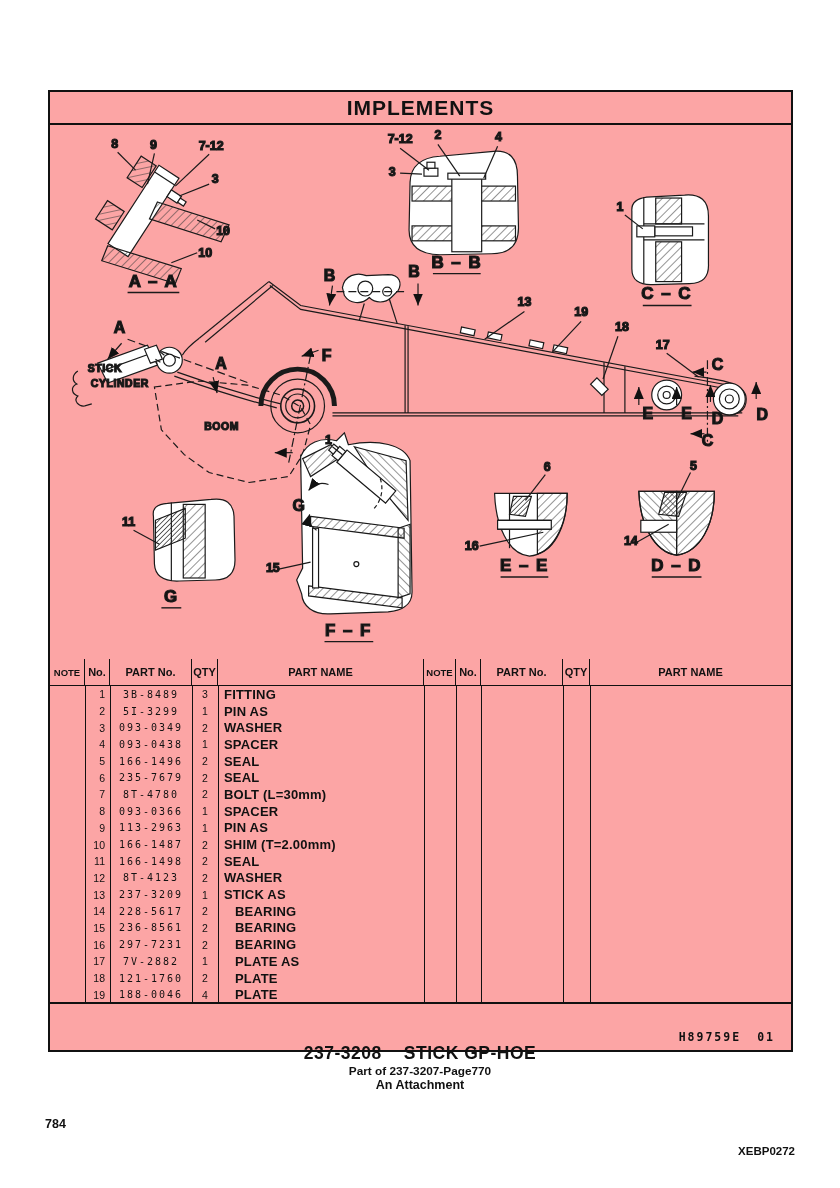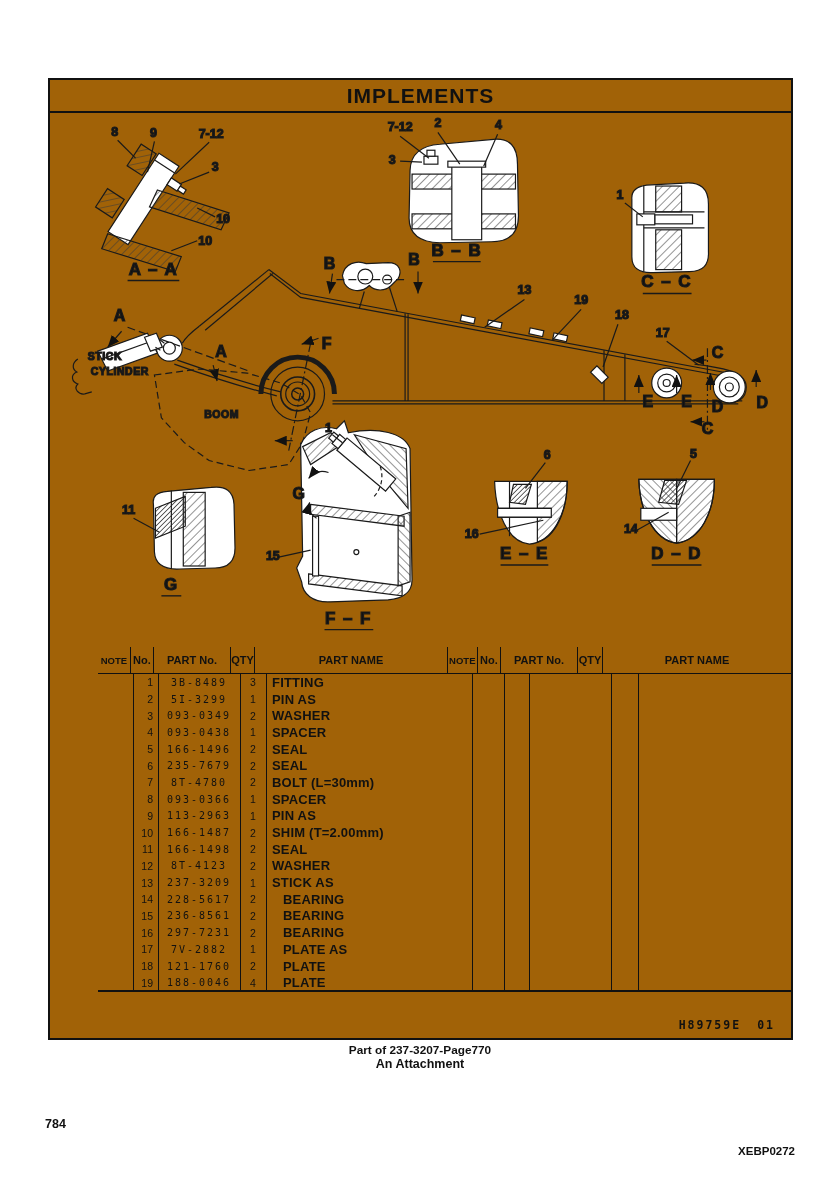--- a/index.html
+++ b/index.html
@@ -1,30 +1,30 @@
 <!DOCTYPE html>
 <html><head>
 <meta charset="utf-8">
 <style>
   html,body{margin:0;padding:0;background:#fff;}
   .page{position:relative;width:840px;height:1188px;background:#fff;overflow:hidden;
         font-family:"Liberation Sans",sans-serif;color:#111;}
-  .sheet{position:absolute;left:48px;top:78px;width:745px;height:962px;
-         border:2px solid #111;box-sizing:border-box;background:#a16207;}
+  .sheet{position:absolute;left:48px;top:90px;width:745px;height:962px;
+         border:2px solid #111;box-sizing:border-box;background:#fca5a5;}
   .title-bar{height:31px;border-bottom:2px solid #111;display:flex;align-items:center;justify-content:center;}
   .title-bar span{font-size:21px;font-weight:bold;letter-spacing:1px;}
   .diagram-area{position:relative;width:741px;height:534px;}
   svg{display:block;}
   svg text{font-family:"Liberation Sans",sans-serif;fill:#111;}
   .co{font-size:12.5px;font-weight:600;text-anchor:middle;}
   .sl{font-size:16px;font-weight:600;text-anchor:middle;}
   .vl{font-size:17px;font-weight:600;text-anchor:middle;letter-spacing:1.5px;}
   .tiny{font-size:10.5px;font-weight:600;letter-spacing:0.6px;}
   
-  .parts-table{border-top:0;padding-left:48px;}
+  .parts-table{border-top:0;}
   .thead{display:flex;height:27px;border-bottom:1.5px solid #111;box-sizing:border-box;}
   .th{box-sizing:border-box;border-right:1.2px solid #111;display:flex;align-items:center;justify-content:center;
       font-size:11px;font-weight:600;white-space:nowrap;overflow:hidden;}
   .th:last-child{border-right:0;}
   .tbody{position:relative;height:318px;border-bottom:2px solid #111;box-sizing:border-box;}
   .vline{position:absolute;top:0;bottom:0;width:1.2px;background:#111;}
   .trow{display:flex;height:16.7px;align-items:center;}
   .cell{box-sizing:border-box;white-space:nowrap;overflow:visible;}
   .c-note{width:35px;}
   .c-no{width:25px;text-align:right;padding-right:5px;font-size:10.5px;}
@@ -465,19 +465,22 @@
           </div>
       </div>
     </div>
 
     <div class="code-strip">
       <span class="code"><span>H89759E</span><span class="rev">01</span></span>
     </div>
   </div>
 
   <div class="title-block">
+    <div class="tb1">
+      <span>237-3208</span><span class="gap"></span><span>STICK GP-HOE</span>
+    </div>
     <div class="tb2">Part of 237-3207-Page770</div>
     <div class="tb3">An Attachment</div>
   </div>
 
   <div class="page-num">784</div>
   <div class="doc-code">XEBP0272</div>
 </div>
 
 </body></html>

